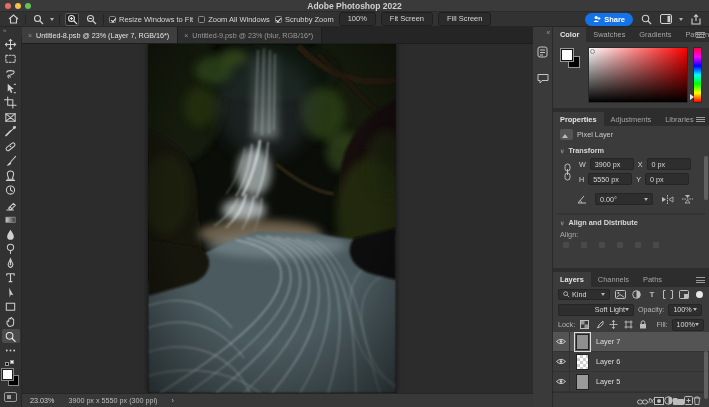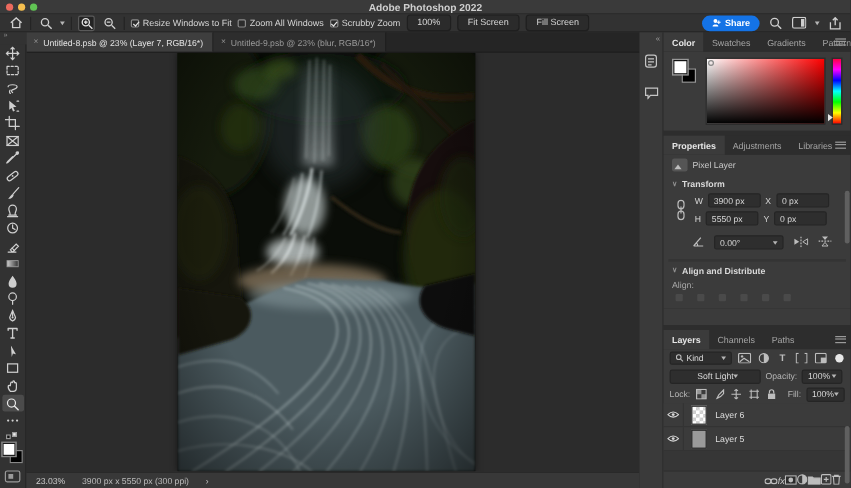--- a/index.html
+++ b/index.html
@@ -109,21 +109,21 @@
   .f-w{ width:44px; } .f-a{ width:58px; justify-content:space-between; }
   .fliprow{ display:flex; align-items:center; gap:8px; padding:2px 7px 5px 24px; }
   .alignfaint{ display:flex; gap:12px; padding:2px 7px 6px 10px; }
   .alignfaint i{ width:6px; height:6px; background:#4a4a4a; border-radius:1px; }
   .pscroll{ position:absolute; right:1px; width:4px; border-radius:2px; background:#606060; }
   
   .lrow{ display:flex; align-items:center; gap:4px; padding:0 5px; height:15px; font-size:7.2px; }
   .kindfield{ width:52px; height:11px; display:flex; align-items:center; gap:2px; }
   .licon{ display:flex; align-items:center; justify-content:center; width:12px; }
   .toggle{ width:7px; height:7px; background:#e8e8e8; border-radius:50%; margin-left:2px; }
-  .sel-like{ width:76px; justify-content:flex-start;padding-left:22px; }
+  .sel-like{ width:76px; justify-content:flex-end;padding-left:22px; }
   .f-opa{ width:34px; justify-content:space-between; }
   .layerlist{ background:#3b3b3b; }
   .layer{ display:flex; align-items:center; height:20px; border-bottom:1px solid #333; }
   .layer.sel{ background:#545454; }
   .eyecol{ width:17px; align-self:stretch; display:flex; align-items:center; justify-content:center; border-right:1px solid #333; }
   .thumb{ width:13px; height:16px; margin-left:6px; border:1px solid #222; }
   .th7{ background:#8f8f8f; outline:1px solid #ddd; outline-offset:1px; }
   .th6{ background:#fff;
         background-image:linear-gradient(45deg,#ccc 25%,transparent 25%,transparent 75%,#ccc 75%),
                          linear-gradient(45deg,#ccc 25%,#fff 25%,#fff 75%,#ccc 75%);
@@ -703,20 +703,30 @@
                 <path d="M2.2 4 V2.6 A1.8 1.8 0 0 1 5.8 2.6 V4" stroke="#bdbdbd" fill="none"></path>
               </svg>
           </span>
           <span style="color:#b5b5b5; margin-left:4px;">Fill:</span>
           <span class="field f-opa">
             <span>100%</span>
             <span class="chev"></span>
           </span>
         </div>
         <div class="layerlist">
+          <div class="layer sel">
+            <span class="eyecol">
+              <svg width="10" height="7" viewBox="0 0 10 7">
+                  <path d="M0.5 3.5 Q5 -0.8 9.5 3.5 Q5 7.8 0.5 3.5 Z" stroke="#d8d8d8" fill="none" stroke-width="0.9"></path>
+                  <circle cx="5" cy="3.5" r="1.2" fill="#d8d8d8"></circle>
+                </svg>
+            </span>
+            <span class="thumb th7"></span>
+            <span class="lname">Layer 7</span>
+          </div>
           <div class="layer">
             <span class="eyecol">
               <svg width="10" height="7" viewBox="0 0 10 7">
                   <path d="M0.5 3.5 Q5 -0.8 9.5 3.5 Q5 7.8 0.5 3.5 Z" stroke="#d8d8d8" fill="none" stroke-width="0.9"></path>
                   <circle cx="5" cy="3.5" r="1.2" fill="#d8d8d8"></circle>
                 </svg>
             </span>
             <span class="thumb th6"></span>
             <span class="lname">Layer 6</span>
           </div>

